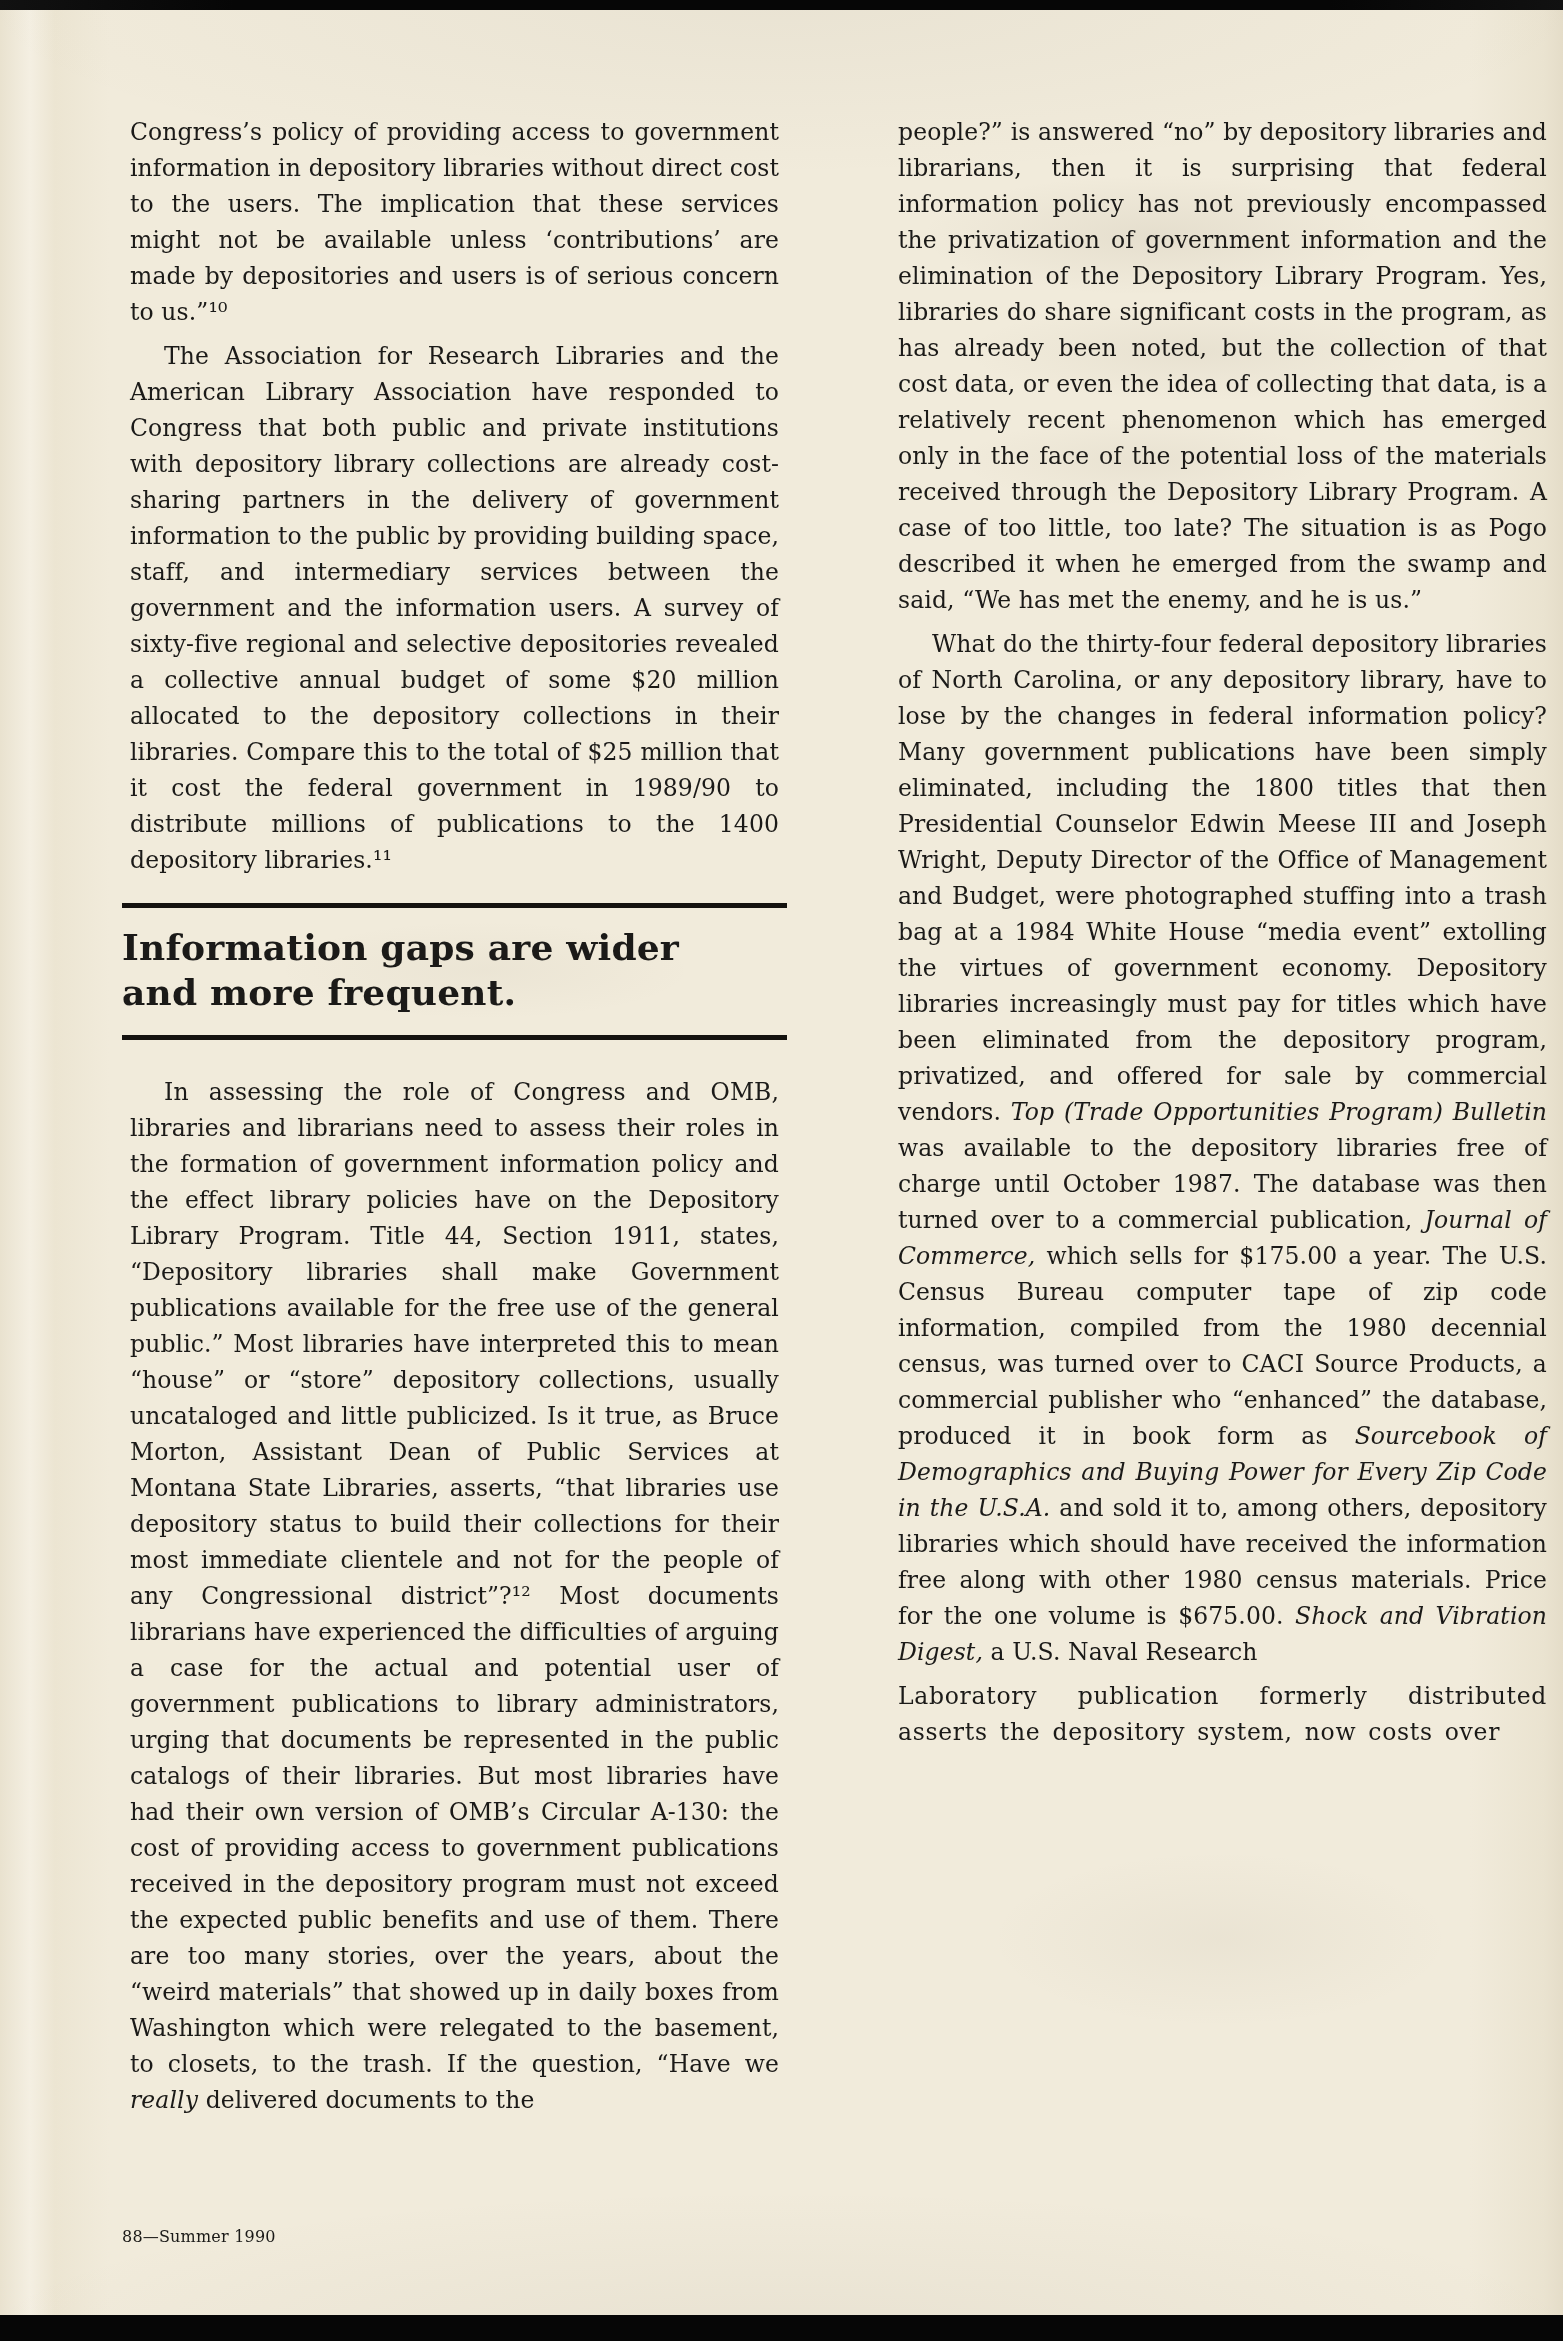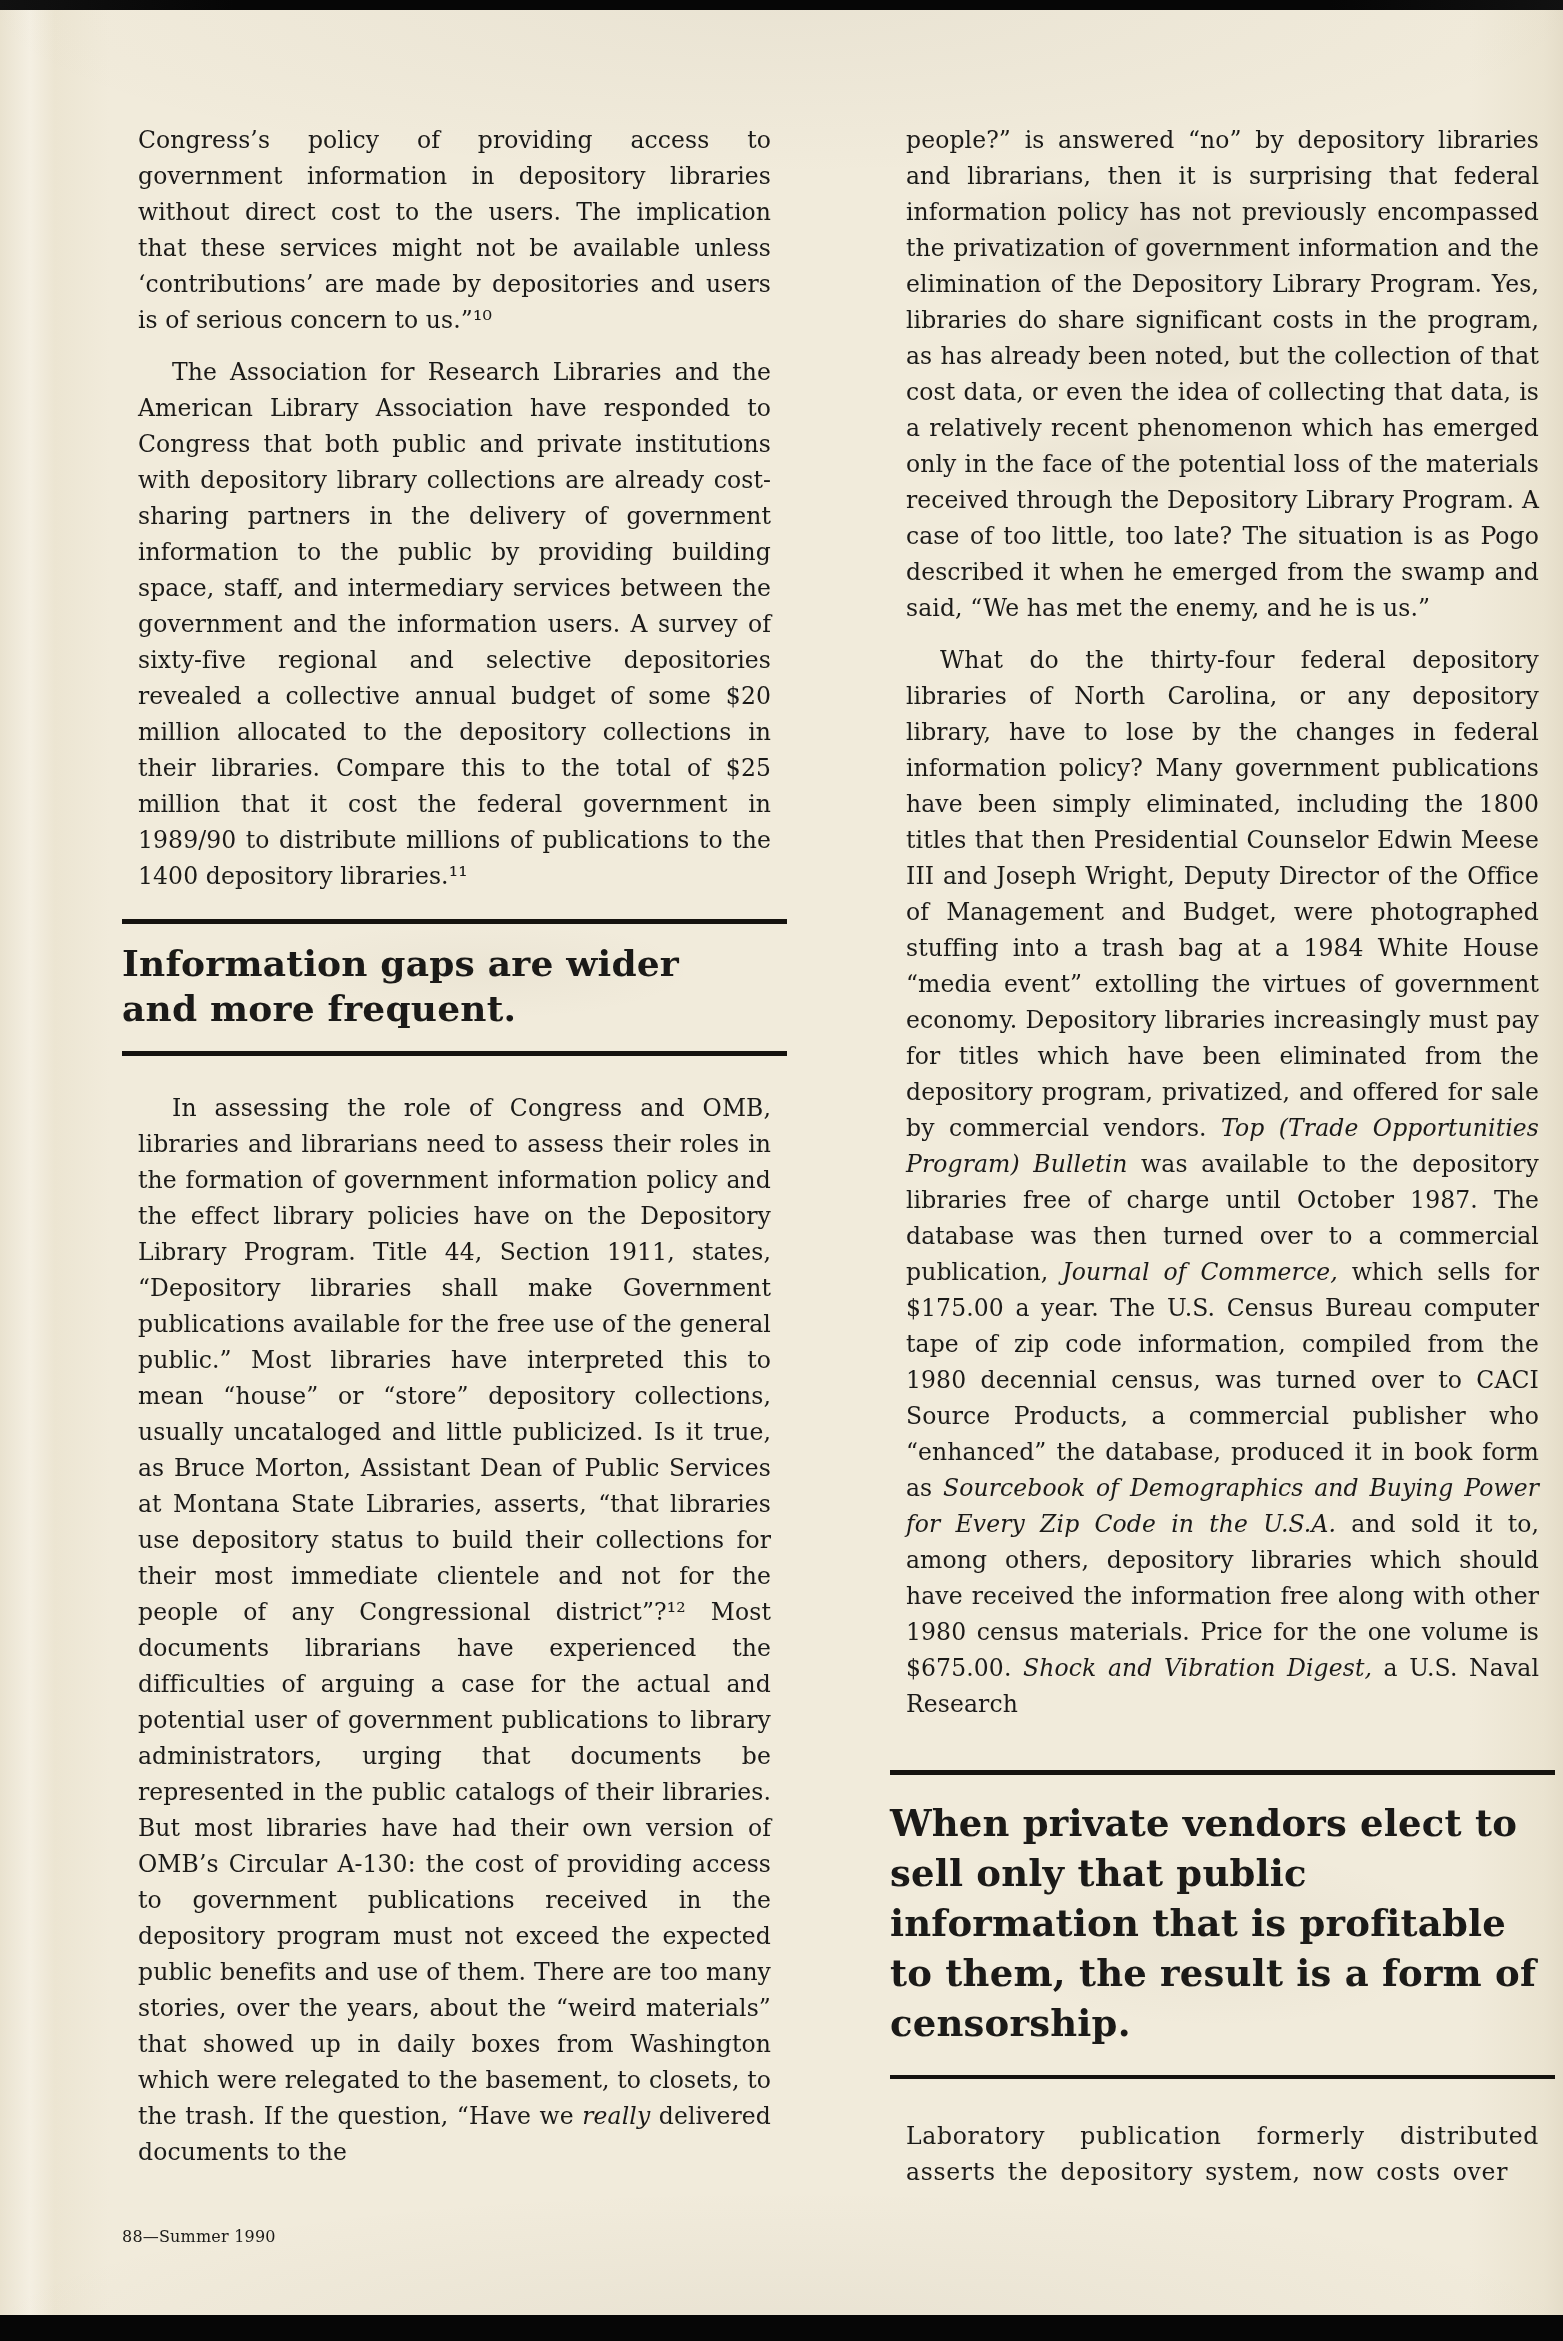--- a/index.html
+++ b/index.html
@@ -42,21 +42,21 @@
   }
   .scan-edge-bottom {
     position: absolute; bottom: 0; left: 0; width: 100%; height: 27px;
     background: #060606;
   }
   .col { position: absolute; width: 665px; }
   .col-left  { left: 122px; top: 106px; }
   .col-right { left: 890px; top: 106px; }
 
   .body {
-    margin: 16px;
+    margin: 8px;
     font-size: 23.5px;
     line-height: 36px;
     text-align: justify;
     letter-spacing: 0.1px;
   }
   .body em { font-style: italic; }
   .indent { text-indent: 34px; }
   .loose { word-spacing: 3.9px; letter-spacing: 0.7px; }
 
   .rule { height: 4.7px; background: #15130f; }
@@ -110,25 +110,20 @@
       <div class="rule rule-bottom"></div>
     </div>
 
     <p class="body indent"><span>In assessing the role of Congress and OMB, libraries and librarians need to assess their roles in the formation of government information policy and the effect library policies have on the Depository Library Program. Title 44, Section 1911, states, “Depository libraries shall make Government publications available for the free use of the general public.” Most libraries have interpreted this to mean “house” or “store” depository collections, usually uncataloged and little publicized. Is it true, as Bruce Morton, Assistant Dean of Public Services at Montana State Libraries, asserts, “that libraries use depository status to build their collections for their most immediate clientele and not for the people of any Congressional district”?¹² Most documents librarians have experienced the difficulties of arguing a case for the actual and potential user of government publications to library administrators, urging that documents be represented in the public catalogs of their libraries. But most libraries have had their own version of OMB’s Circular A-130: the cost of providing access to government publications received in the depository program must not exceed the expected public benefits and use of them. There are too many stories, over the years, about the “weird materials” that showed up in daily boxes from Washington which were relegated to the basement, to closets, to the trash. If the question, “Have we </span><em>really</em><span> delivered documents to the</span></p>
   </div>
 
   <div class="col col-right">
     <p class="body"><span>people?” is answered “no” by depository libraries and librarians, then it is surprising that federal information policy has not previously encompassed the privatization of government information and the elimination of the Depository Library Program. Yes, libraries do share significant costs in the program, as has already been noted, but the collection of that cost data, or even the idea of collecting that data, is a relatively recent phenomenon which has emerged only in the face of the potential loss of the materials received through the Depository Library Program. A case of too little, too late? The situation is as Pogo described it when he emerged from the swamp and said, “We has met the enemy, and he is us.”</span></p>
     <p class="body indent"><span>What do the thirty-four federal depository libraries of North Carolina, or any depository library, have to lose by the changes in federal information policy? Many government publications have been simply eliminated, including the 1800 titles that then Presidential Counselor Edwin Meese III and Joseph Wright, Deputy Director of the Office of Management and Budget, were photographed stuffing into a trash bag at a 1984 White House “media event” extolling the virtues of government economy. Depository libraries increasingly must pay for titles which have been eliminated from the depository program, privatized, and offered for sale by commercial vendors. </span><em>Top (Trade Opportunities Program) Bulletin</em><span> was available to the depository libraries free of charge until October 1987. The database was then turned over to a commercial publication, </span><em>Journal of Commerce,</em><span> which sells for $175.00 a year. The U.S. Census Bureau computer tape of zip code information, compiled from the 1980 decennial census, was turned over to CACI Source Products, a commercial publisher who “enhanced” the database, produced it in book form as </span><em>Sourcebook of Demographics and Buying Power for Every Zip Code in the U.S.A.</em><span> and sold it to, among others, depository libraries which should have received the information free along with other 1980 census materials. Price for the one volume is $675.00. </span><em>Shock and Vibration Digest,</em><span> a U.S. Naval Research</span></p>
 
-    <div class="pull-quote">
-      <div class="rule rule-top"></div>
-      <p>When private vendors elect to sell only that public information that is profitable to them, the result is a form of censorship.</p>
-      <div class="rule rule-bottom"></div>
-    </div>
 
     <p class="body loose"><span>Laboratory publication formerly distributed asserts the depository system, now costs over</span></p>
   </div>
 
   <div class="footer">88—Summer 1990</div>
 
   <div class="scan-edge-top"></div>
   <div class="scan-edge-bottom"></div>
 
 </div>

